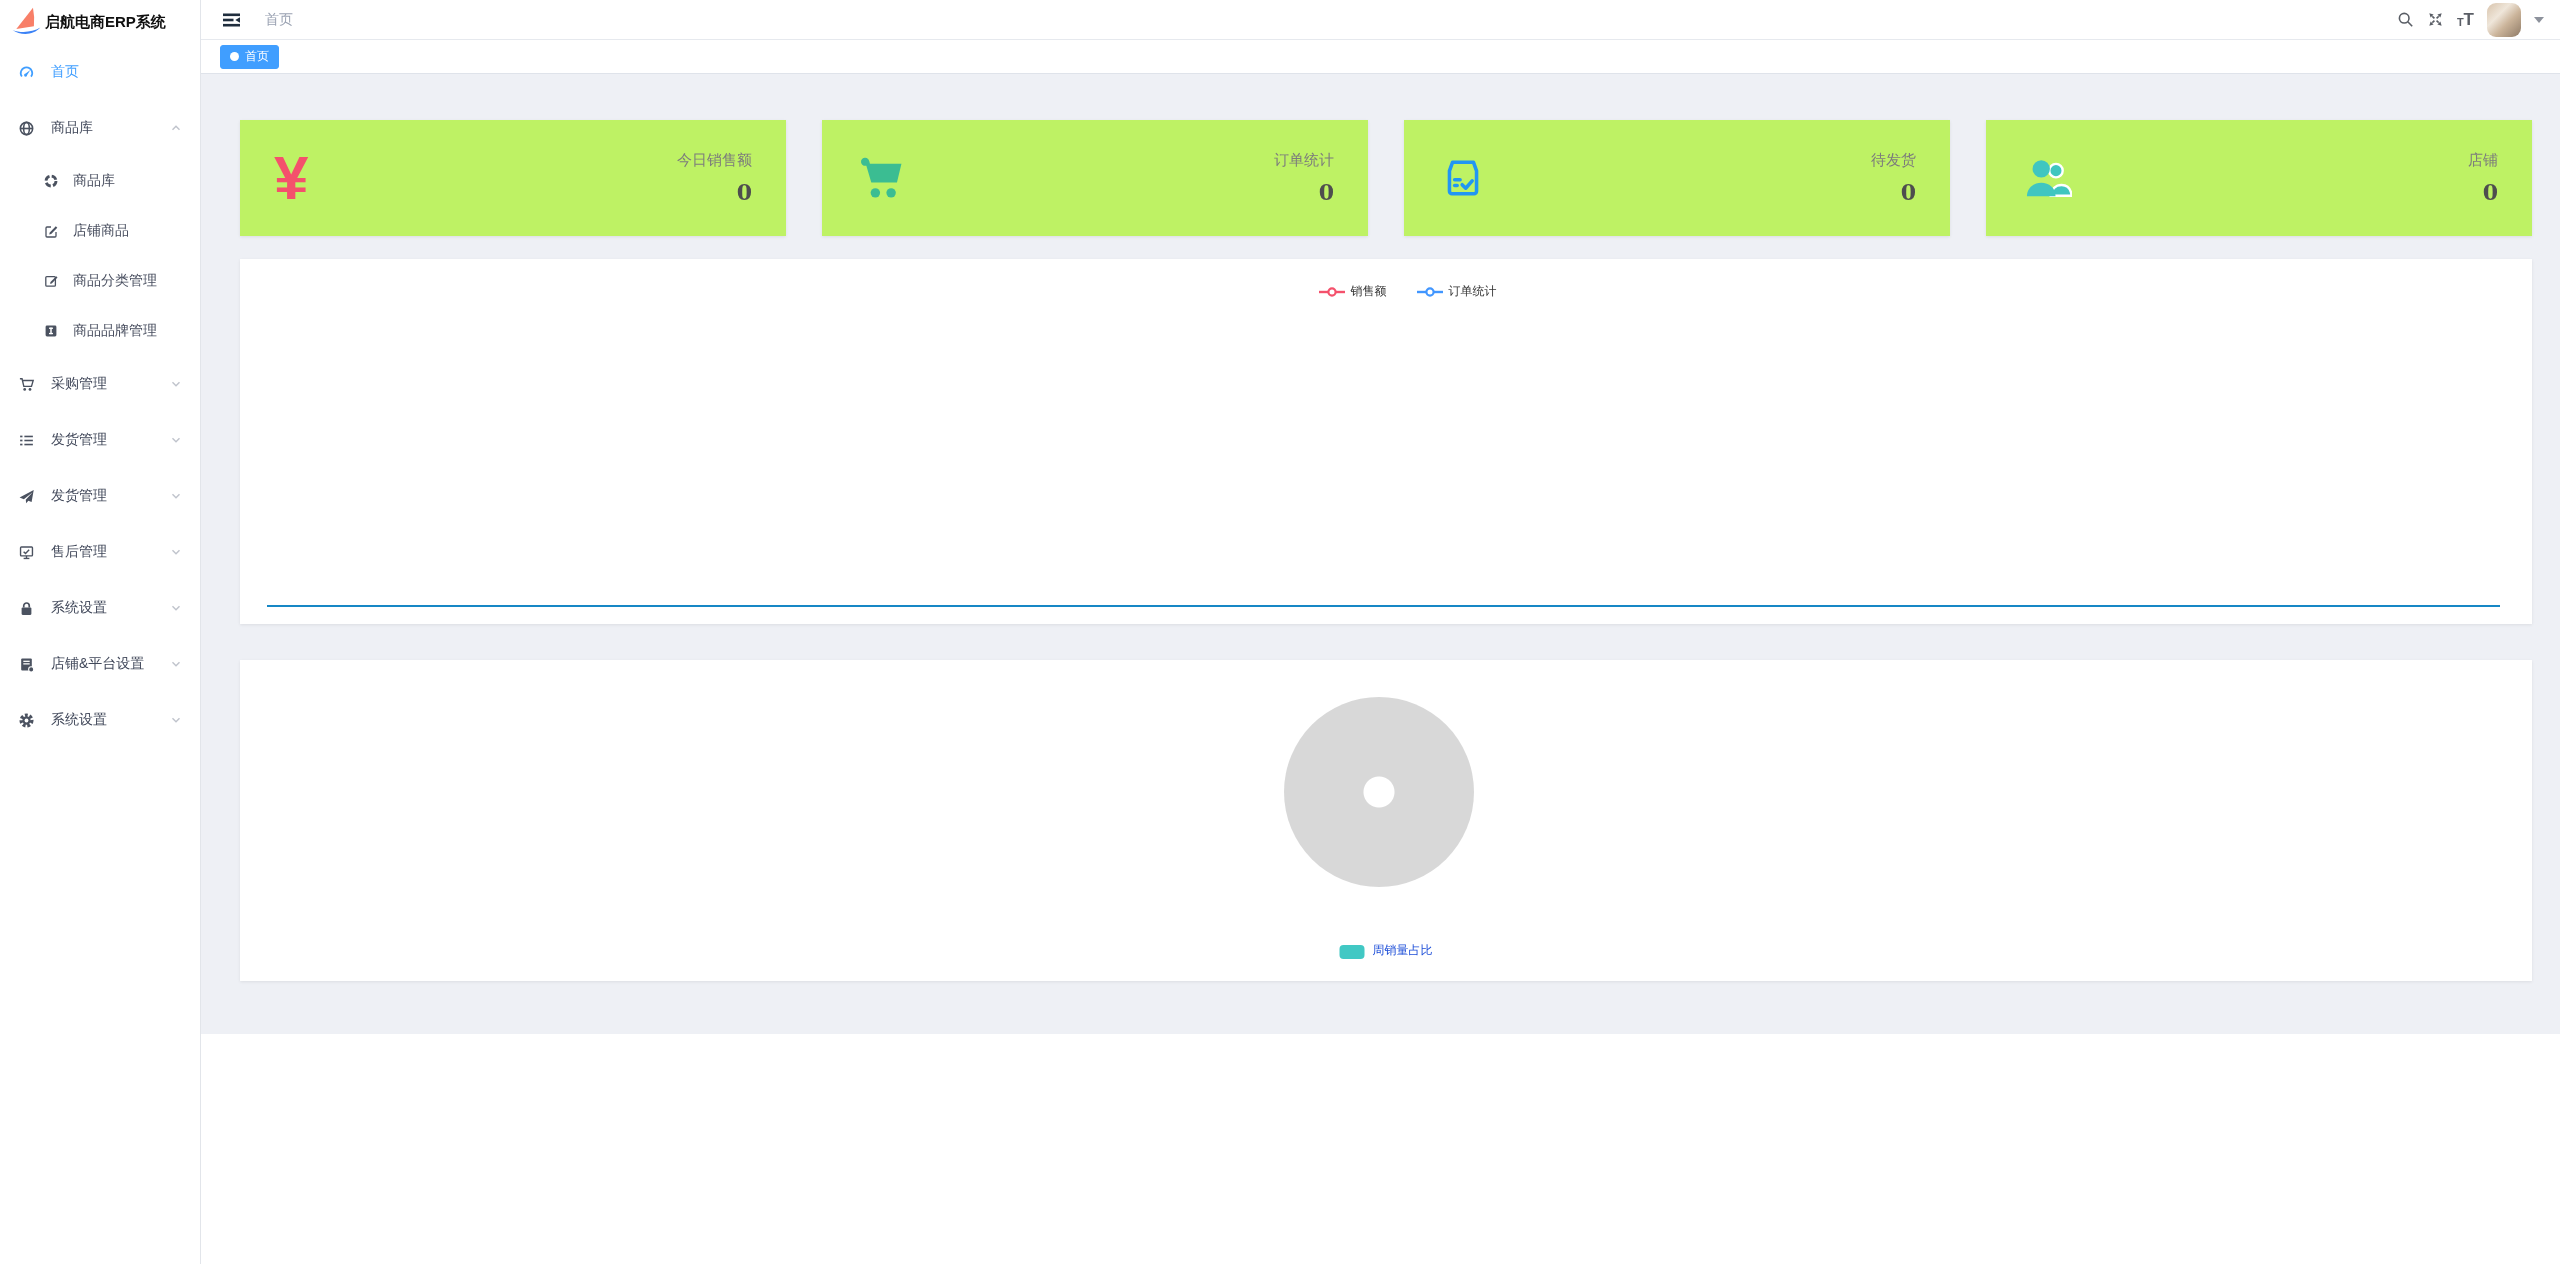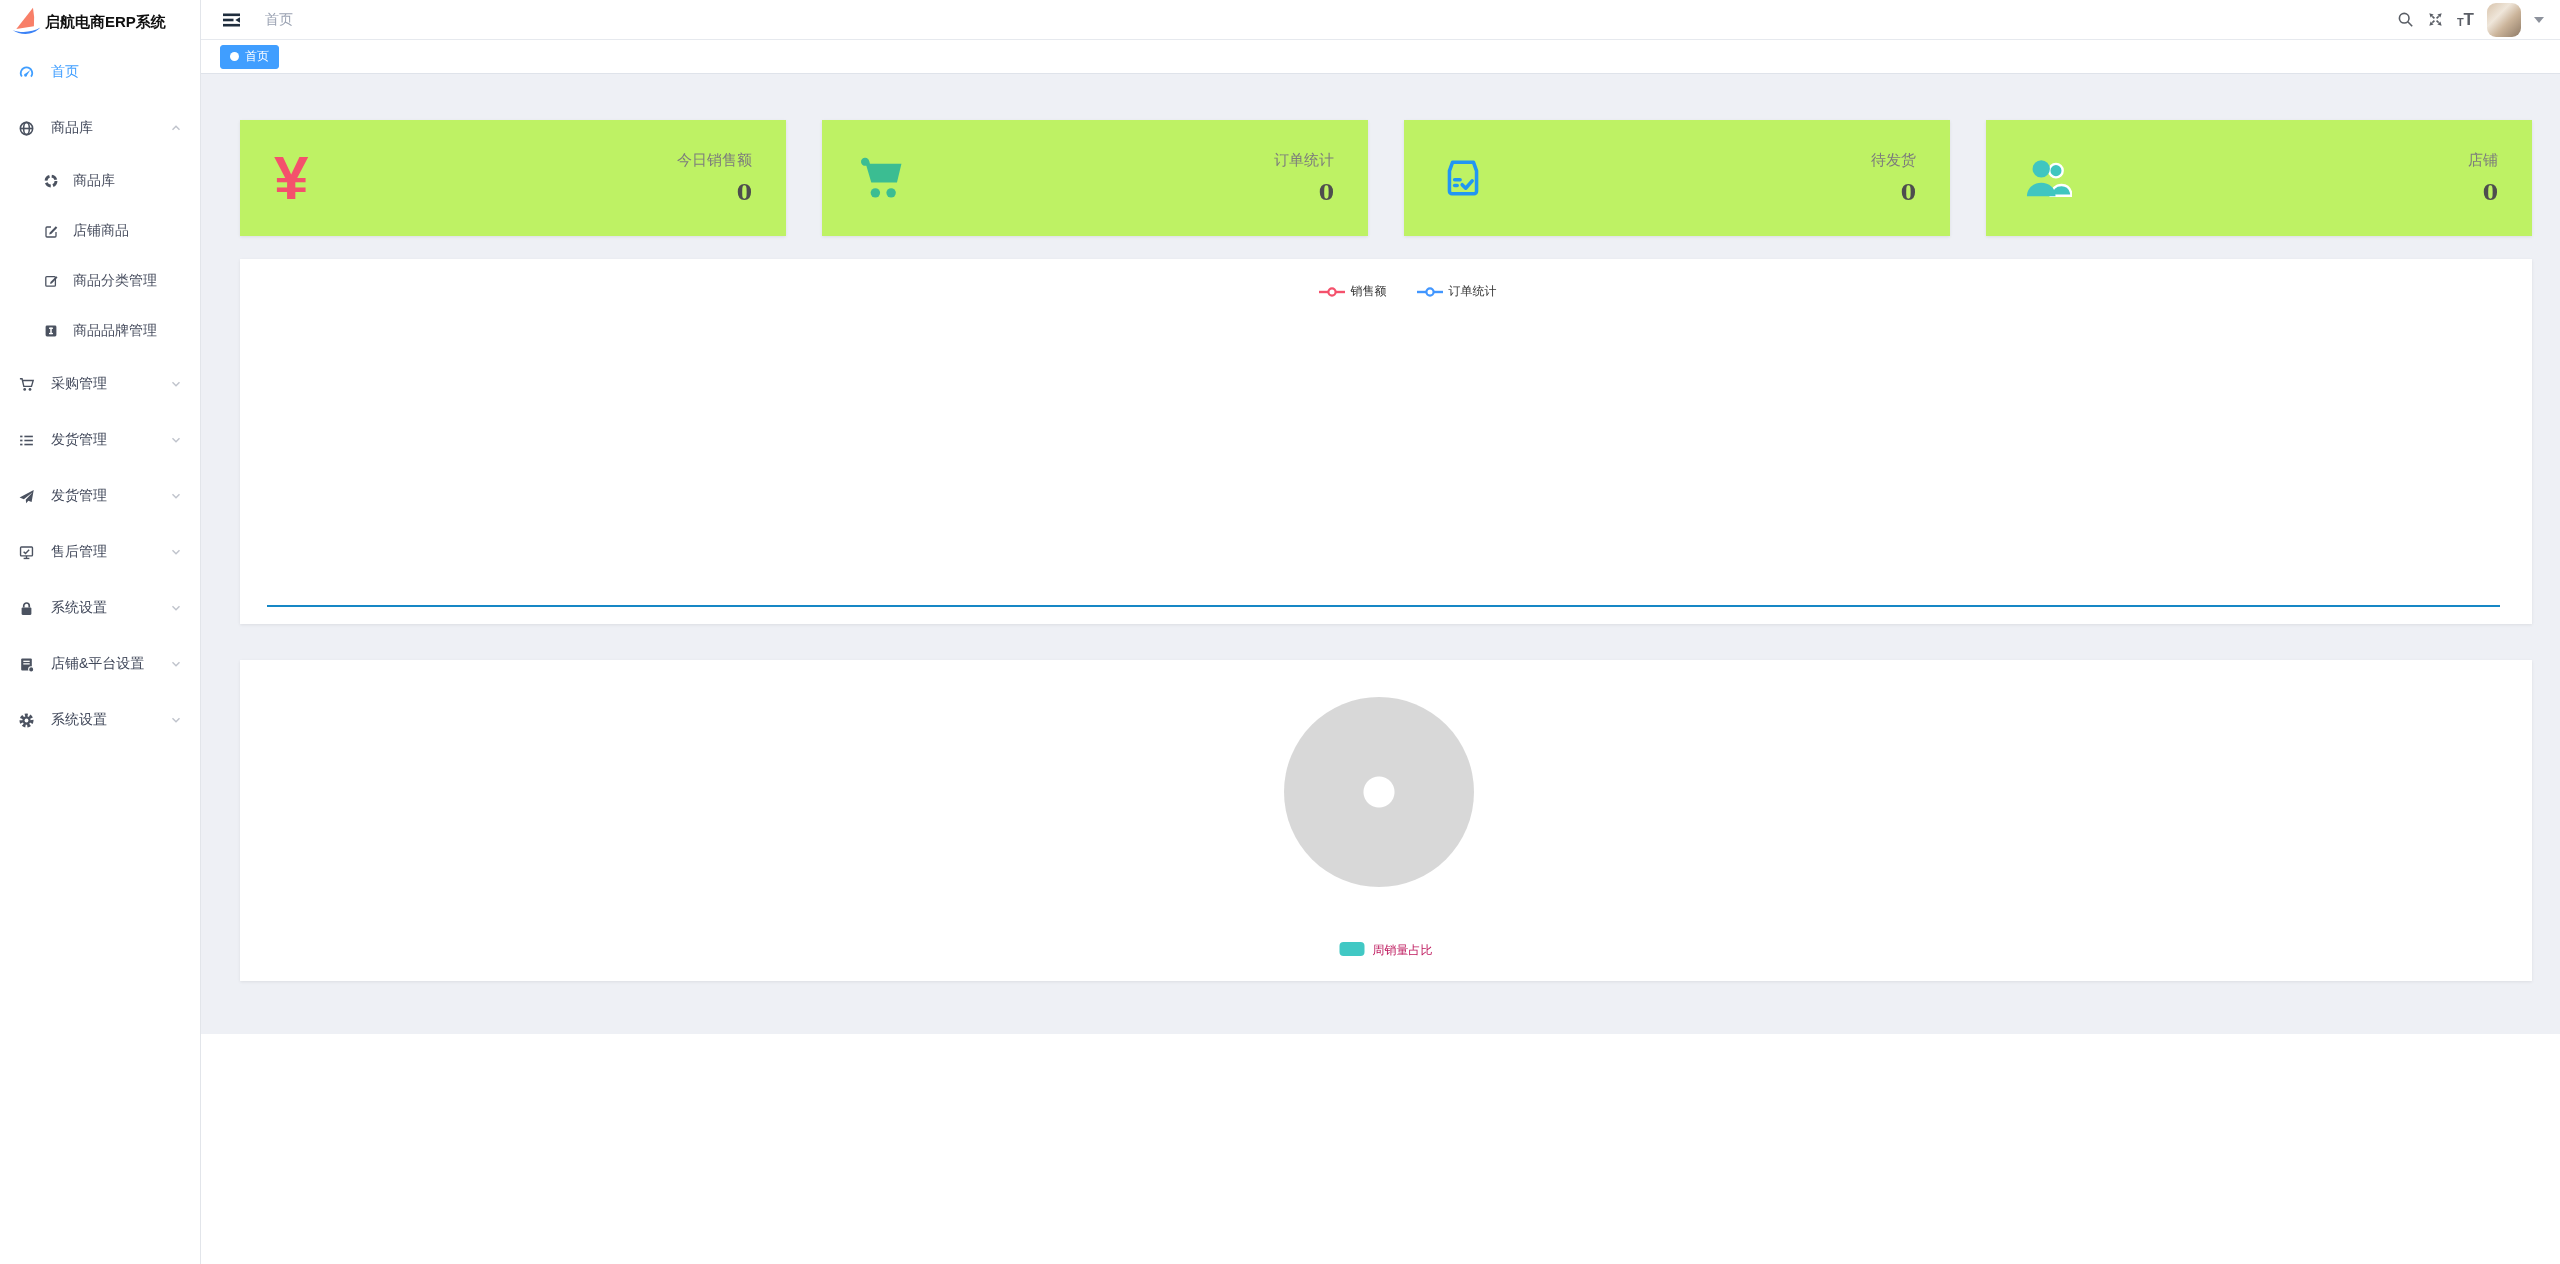--- a/index.html
+++ b/index.html
@@ -50,21 +50,21 @@
 
   .panel{background:#fff;box-shadow:0 1px 3px rgba(0,0,0,.08);position:relative;}
   .line-panel{margin-top:23px;height:365px;}
   .legend-row{position:absolute;top:24px;left:0;right:0;display:flex;justify-content:center;align-items:center;gap:30px;font-size:12px;color:#333;padding-left:43px;}
   .legend-item{display:flex;align-items:center;gap:6px;cursor:pointer;}
   .axis-line{position:absolute;left:27px;right:32px;bottom:17px;height:2px;background:#1787c5;}
 
   .pie-panel{margin-top:36px;height:321px;}
   .donut{position:absolute;top:37px;left:50%;margin-left:-102px;width:190px;height:190px;border-radius:50%;
     background:radial-gradient(circle at 50% 50%, #ffffff 0 15px, #d8d8d8 16px 100%);}
-  .pie-legend{position:absolute;bottom:22px;left:50%;transform:translateX(-50%);display:flex;align-items:flex-start;gap:8px;font-size:12px;color:#be185d;cursor:pointer;}
+  .pie-legend{position:absolute;bottom:22px;left:50%;transform:translateX(-50%);display:flex;align-items:flex-end;gap:8px;font-size:12px;color:#1d4ed8;cursor:pointer;}
   .pie-swatch{width:25px;height:14px;border-radius:4px;background:#41c8c4;}
 
   svg{display:block;}
 </style>
 </head>
 <body>
 
 <div class="app">
 
   <aside class="sidebar">

